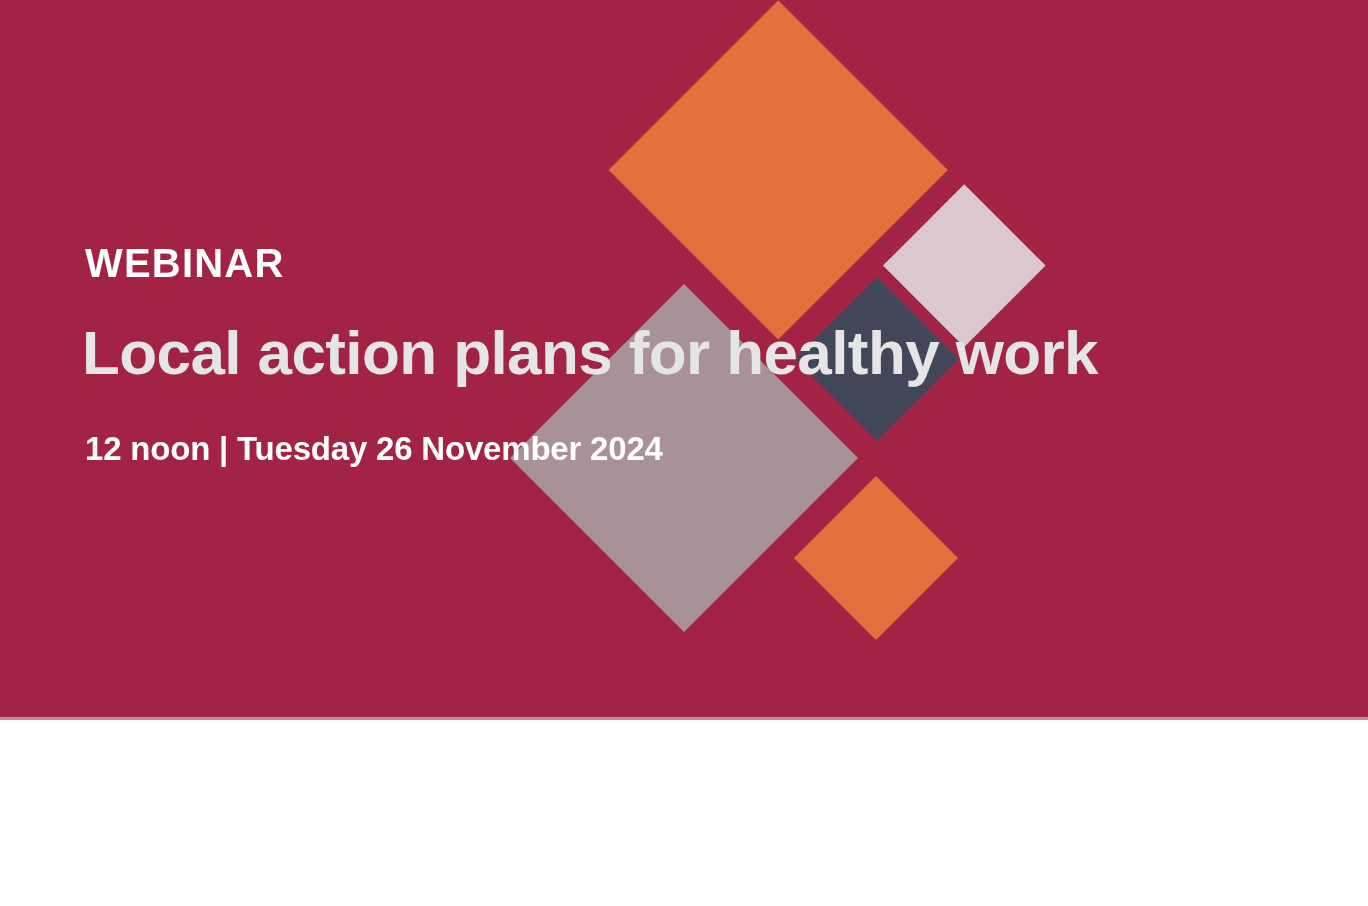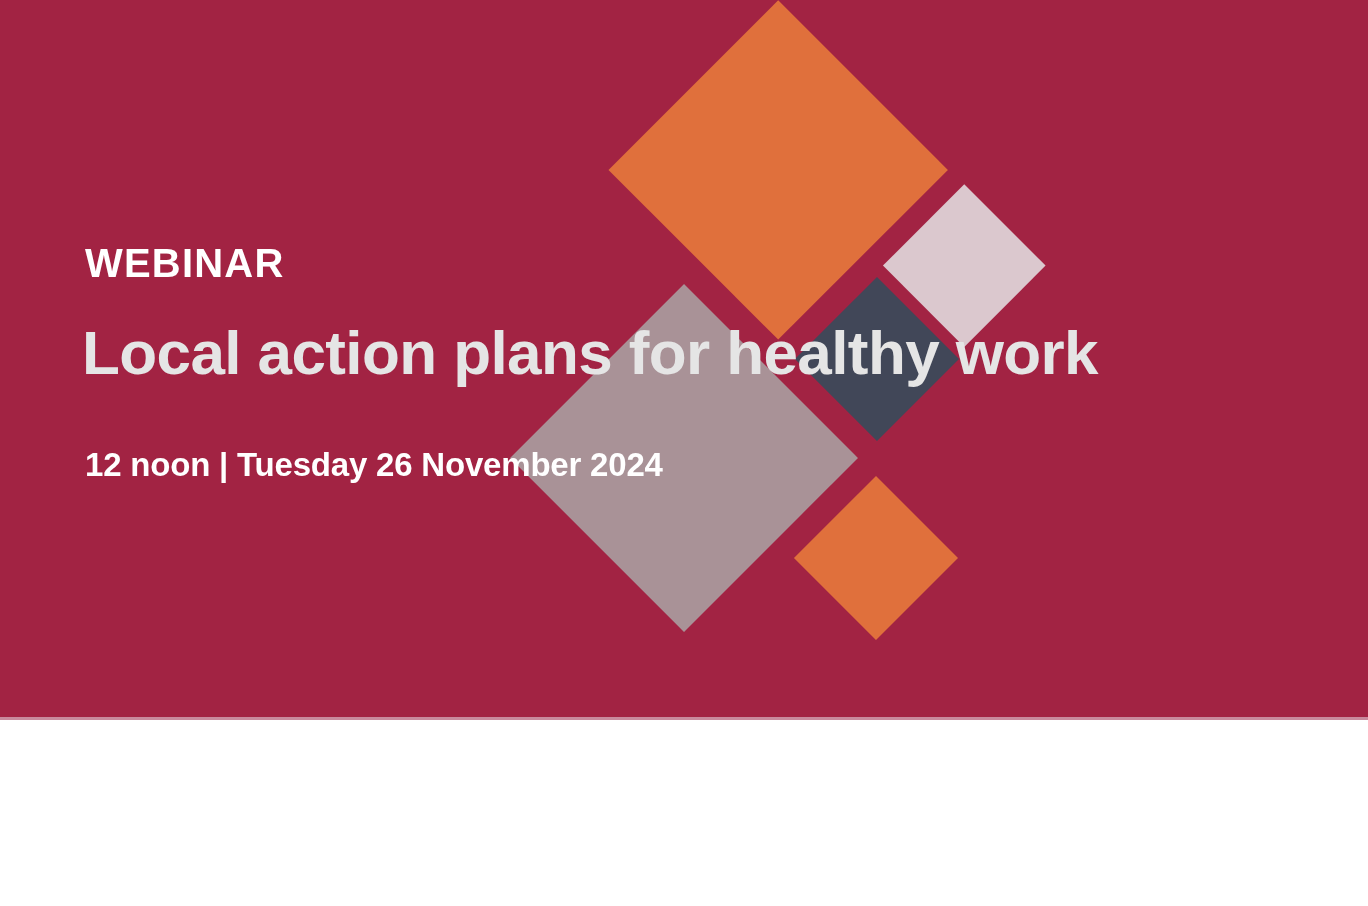--- a/index.html
+++ b/index.html
@@ -53,21 +53,20 @@
     white-space:nowrap;
     color:#e5e5e5;
   }
   #hero-date {
     position:absolute; top:431px; left:0;
     font-size:33px; font-weight:bold;
     letter-spacing:-0.2px;
     line-height:1.1;
     white-space:nowrap;
     color:#ffffff;
-    margin-top:16px;
   }
 
   
   #hero-edge {
     position:absolute; left:0; top:717px;
     width:1368px; height:3px;
     background:#C98A9D;
     z-index:6;
   }
 

